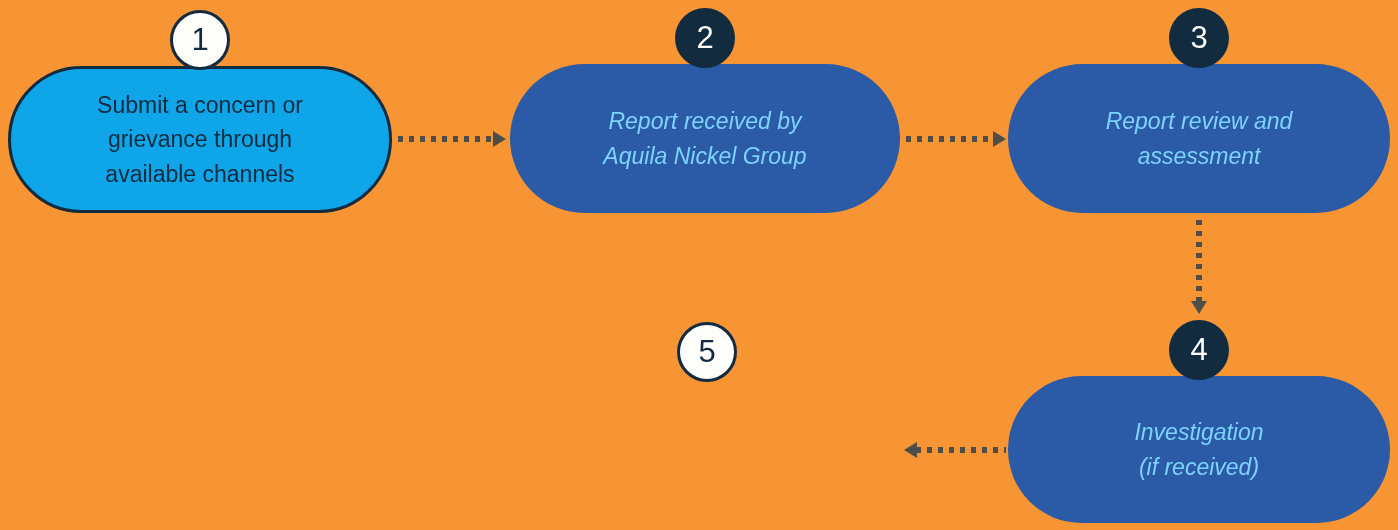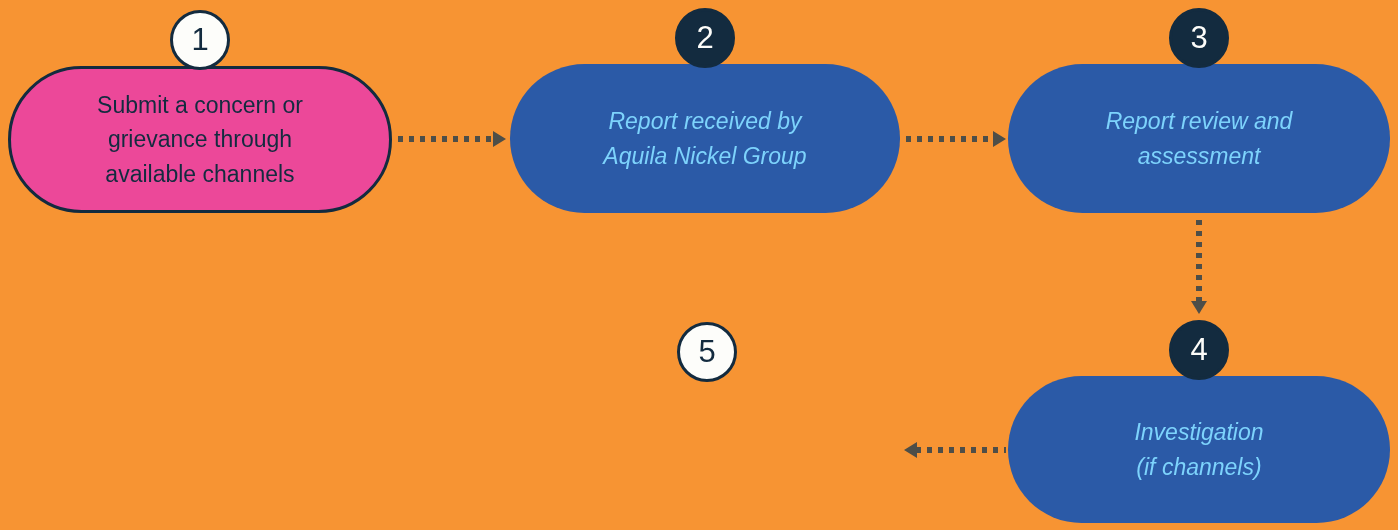--- a/index.html
+++ b/index.html
@@ -30,21 +30,21 @@
   .badge.dark{background:#132b3f;border:3px solid #132b3f;color:#fdfdfa;}
   .pill{
     position:absolute;
     top:56px;left:0;right:0;bottom:0;
     border-radius:78px;
     display:flex;align-items:center;justify-content:center;
     text-align:center;
     box-sizing:border-box;
     z-index:1;
   }
-  .pill.light{background:#ec4899;border:3px solid #132b3f;color:#132b3f;}
+  .pill.light{background:#0ea5e9;border:3px solid #132b3f;color:#132b3f;}
   .pill.dark{background:#2b5aa7;color:#7dd3fc;font-style:italic;}
   .pill-label{
     display:block;
     white-space:pre-line;
     font-size:23px;
     line-height:1.5;
     font-weight:500;
     padding:0 20px;
   }
   
@@ -119,21 +119,21 @@
 
   <div class="arrow v" style="left:1191px;top:220px;height:94px;">
     <div class="line-v"></div>
     <div class="head-down"></div>
   </div>
 
   <div class="step-node" style="left:1008px;top:320px;width:382px;height:203px;">
     <div class="badge dark">4</div>
     <div class="pill dark">
       <span class="pill-label">Investigation
-(if channels)</span>
+(if received)</span>
     </div>
   </div>
 
   <div class="arrow h" style="left:904px;top:442px;width:102px;">
     <div class="line-h to-left"></div>
     <div class="head-left"></div>
   </div>
 
   <div class="step-node" style="left:514px;top:322px;width:386px;height:203px;">
     <div class="badge light">5</div>

